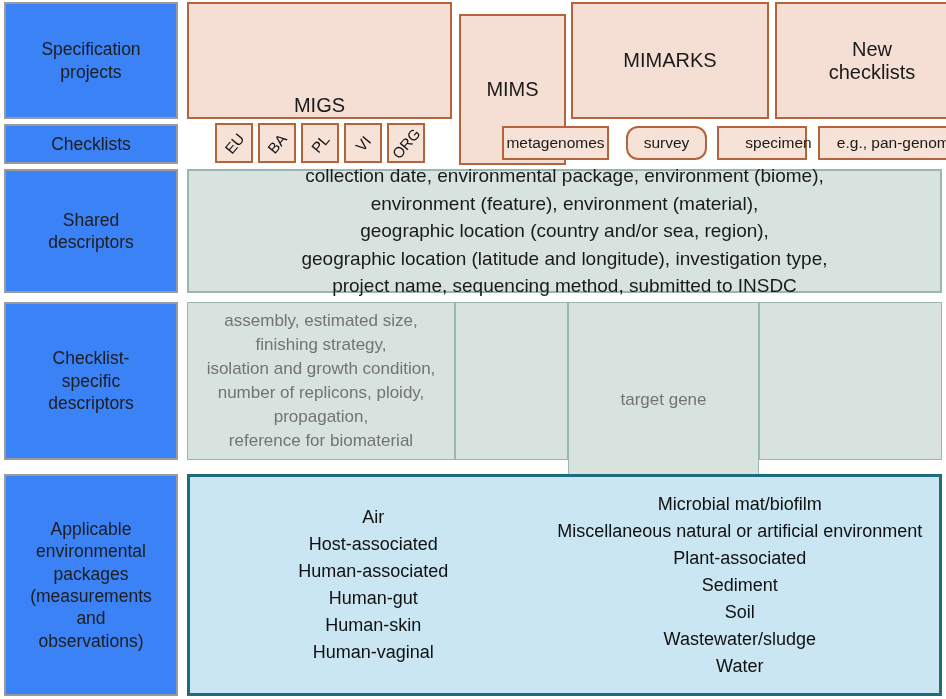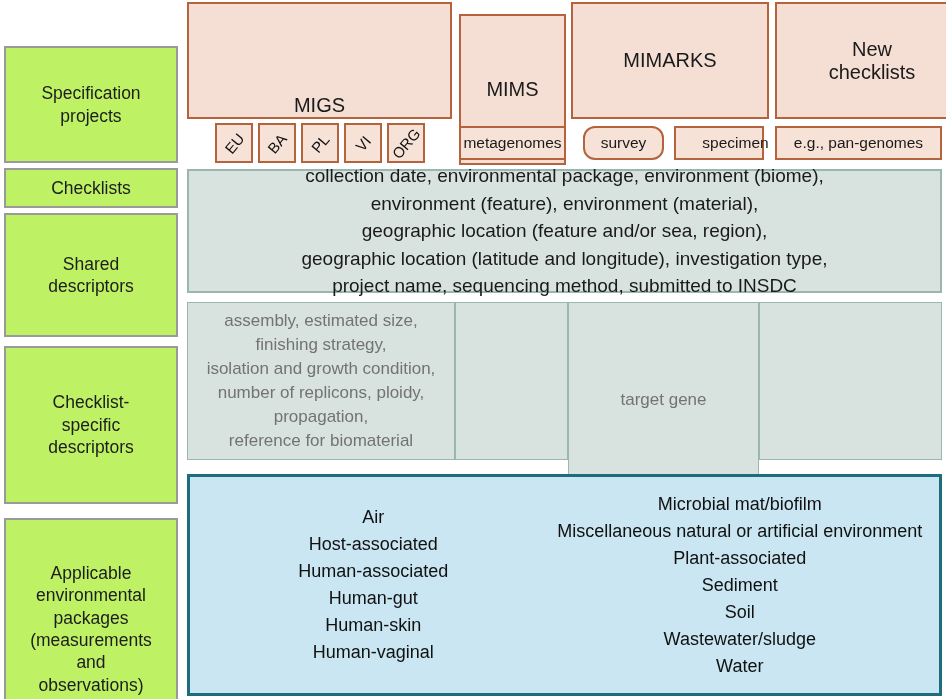--- a/index.html
+++ b/index.html
@@ -10,33 +10,32 @@
     -webkit-font-smoothing:antialiased;
     overflow:hidden;
   }
   #stage{position:relative;width:946px;height:699px;}
 
   
   .box{position:absolute;box-sizing:border-box;display:flex;
        align-items:center;justify-content:center;text-align:center;}
 
   .rowlabel{
-    background:#bef264;border:2px solid #9a9a9a;
+    background:#3b82f6;border:2px solid #9a9a9a;
     font-size:17.5px;line-height:1.28;color:#1d1d1d;
     padding:2px 6px;
-    margin-top:44px;
   }
 
   .spec{
     background:#f5dfd5;border:2.5px solid #b5633d;
     font-size:20px;color:#1a1a1a;
   }
   .chk{
     background:#f7e2d8;border:2px solid #b5633d;
-    font-size:15.5px;color:#1a1a1a;
+    font-size:15.5px;color:#1a1a1a;margin-left:43px;
   }
   .tag{
     background:#f7e2d8;border:2px solid #b5633d;
     font-size:15px;color:#111;
   }
   .tag span{display:block;transform:rotate(-50deg);white-space:nowrap;}
 
   .shared{
     background:#d8e3e0;border:2px solid #9bb5b0;
     font-size:19px;line-height:1.45;color:#1a1a1a;
@@ -126,21 +125,21 @@
     <span>specimen</span>
   </div>
 
   <div class="box chk" style="left:775px;top:126px;width:167px;height:34px;">
     <span>e.g., pan-genomes</span>
   </div>
 
   <div class="box shared" style="left:187px;top:169px;width:755px;height:124px;">
     <div class="line">collection date, environmental package, environment (biome),</div>
     <div class="line">environment (feature), environment (material),</div>
-    <div class="line">geographic location (feature and/or sea, region),</div>
+    <div class="line">geographic location (country and/or sea, region),</div>
     <div class="line">geographic location (latitude and longitude), investigation type,</div>
     <div class="line">project name, sequencing method, submitted to INSDC</div>
   </div>
 
   <div class="box cspec" style="left:187px;top:302px;width:268px;height:158px;">
     <div class="line">assembly, estimated size,</div>
     <div class="line">finishing strategy,</div>
     <div class="line">isolation and growth condition,</div>
     <div class="line">number of replicons, ploidy,</div>
     <div class="line">propagation,</div>

